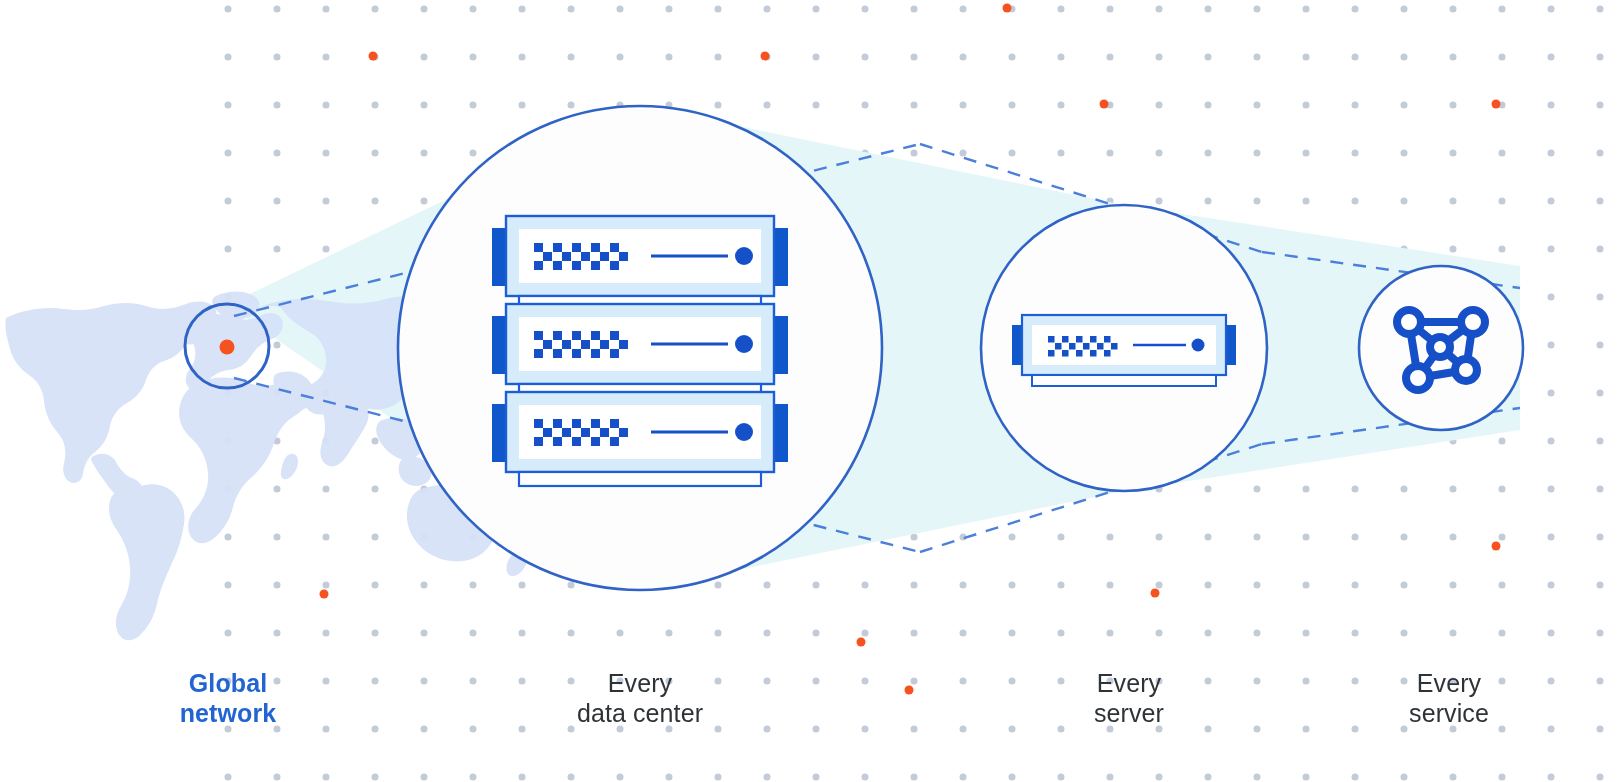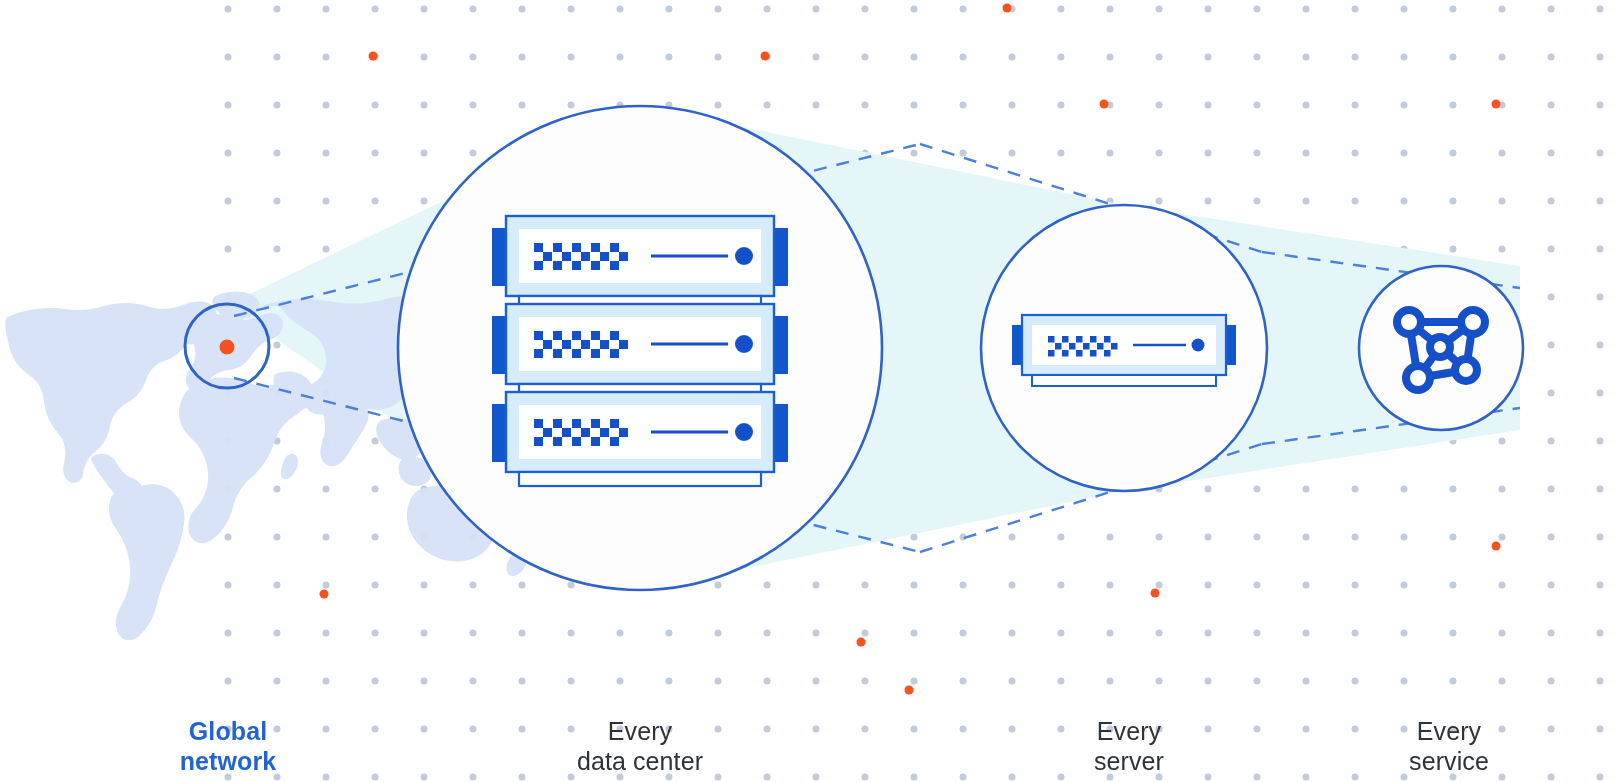--- a/index.html
+++ b/index.html
@@ -16,21 +16,20 @@
   .lbl{
     position:absolute;
     text-align:center;
     font-size:25px;
     line-height:30px;
     font-weight:400;
     color:#2e3338;
     letter-spacing:0.1px;
     white-space:pre-line;
     pointer-events:none;
-    margin-top:48px;
   }
   .lbl.accent{color:#2264d1;font-weight:700;}
 </style>
 </head>
 <body>
 
 <div id="stage">
   <svg viewBox="0 0 1620 782" xmlns="http://www.w3.org/2000/svg">
     <defs>
       <clipPath id="clipAll">

